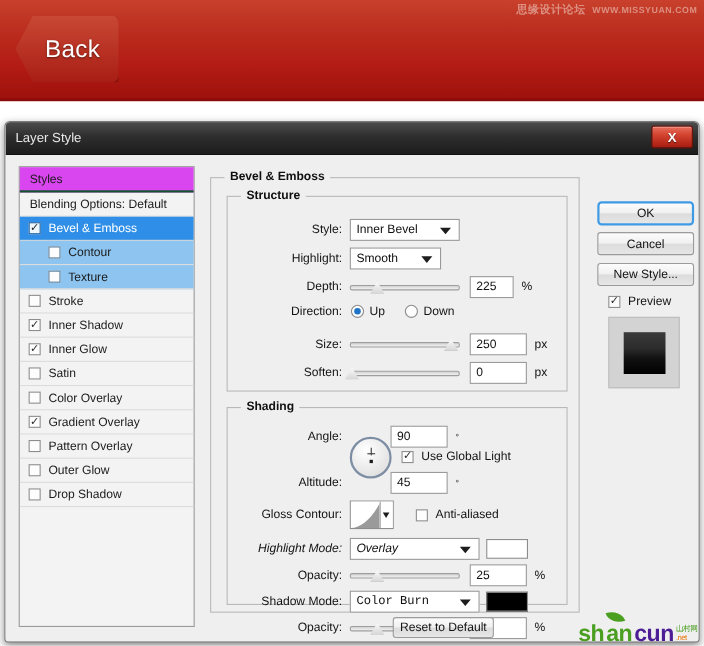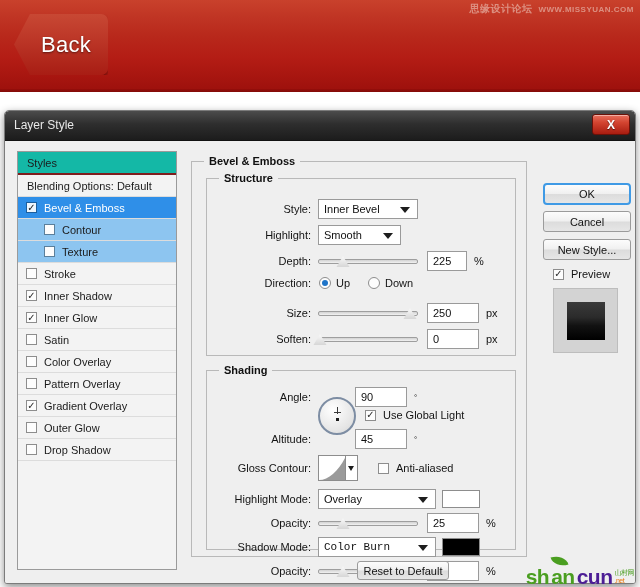--- a/index.html
+++ b/index.html
@@ -95,22 +95,22 @@
   
   .styles-panel {
     position: absolute; left: 12px; top: 10px;
     width: 160px; height: 419px;
     background: #f3f3f3;
     border: 1px solid #9a9a9a;
   }
   .styles-head {
     height: 23px; line-height: 23px; padding-left: 9px;
     font-size: 11px; color: #1b1b1b;
-    background: #14b8a6;
-    border-bottom: 2px solid #7f1d1d;
+    background: #d946ef;
+    border-bottom: 2px solid #14532d;
   }
   .style-row {
     height: 22px; display: flex; align-items: center;
     padding-left: 8px; font-size: 11px; color: #1b1b1b;
     border-bottom: 1px solid #dcdcdc;
     cursor: pointer; white-space: nowrap;
   }
   .style-row.blend { padding-left: 9px; }
   .style-row.sel { background: #2f8fe8; color: #ffffff; }
   .style-row.sub { background: #8dc5f0; padding-left: 26px; }
@@ -361,27 +361,27 @@
           <span class="cb"></span>
           <span>Satin</span>
         </div>
 
         <div class="style-row">
           <span class="cb"></span>
           <span>Color Overlay</span>
         </div>
 
         <div class="style-row">
-          <span class="cb"></span>
-          <span>Pattern Overlay</span>
-        </div>
-
-        <div class="style-row">
           <span class="cb on"></span>
           <span>Gradient Overlay</span>
+        </div>
+
+        <div class="style-row">
+          <span class="cb"></span>
+          <span>Pattern Overlay</span>
         </div>
 
         <div class="style-row">
           <span class="cb"></span>
           <span>Outer Glow</span>
         </div>
 
         <div class="style-row">
           <span class="cb"></span>
           <span>Drop Shadow</span>
@@ -502,21 +502,21 @@
               <div class="contour-drop">
                 <span class="arrow"></span>
               </div>
             </div>
             <span style="display:flex;align-items:center;margin-left:20px;">
               <span class="cb"></span>
               <span class="lbl">Anti-aliased</span>
             </span>
           </div>
 
-          <div class="row" style="left:0; top:118px; width:300px;">
+          <div class="row" style="left:0; top:118px; width:300px;font-style:italic;">
             <span class="lbl" style="width:104px;">Highlight Mode:</span>
             <div class="combo" style="width:118px; margin-left:7px;">
               <span>Overlay</span>
               <span class="arrow"></span>
             </div>
             <div class="swatch" id="hl-swatch" style="margin-left: 6px; background: rgb(255, 255, 255);"></div>
           </div>
 
           <div class="row" style="left:0; top:142px; width:300px;">
             <span class="lbl" style="width:104px;">Opacity:</span>

